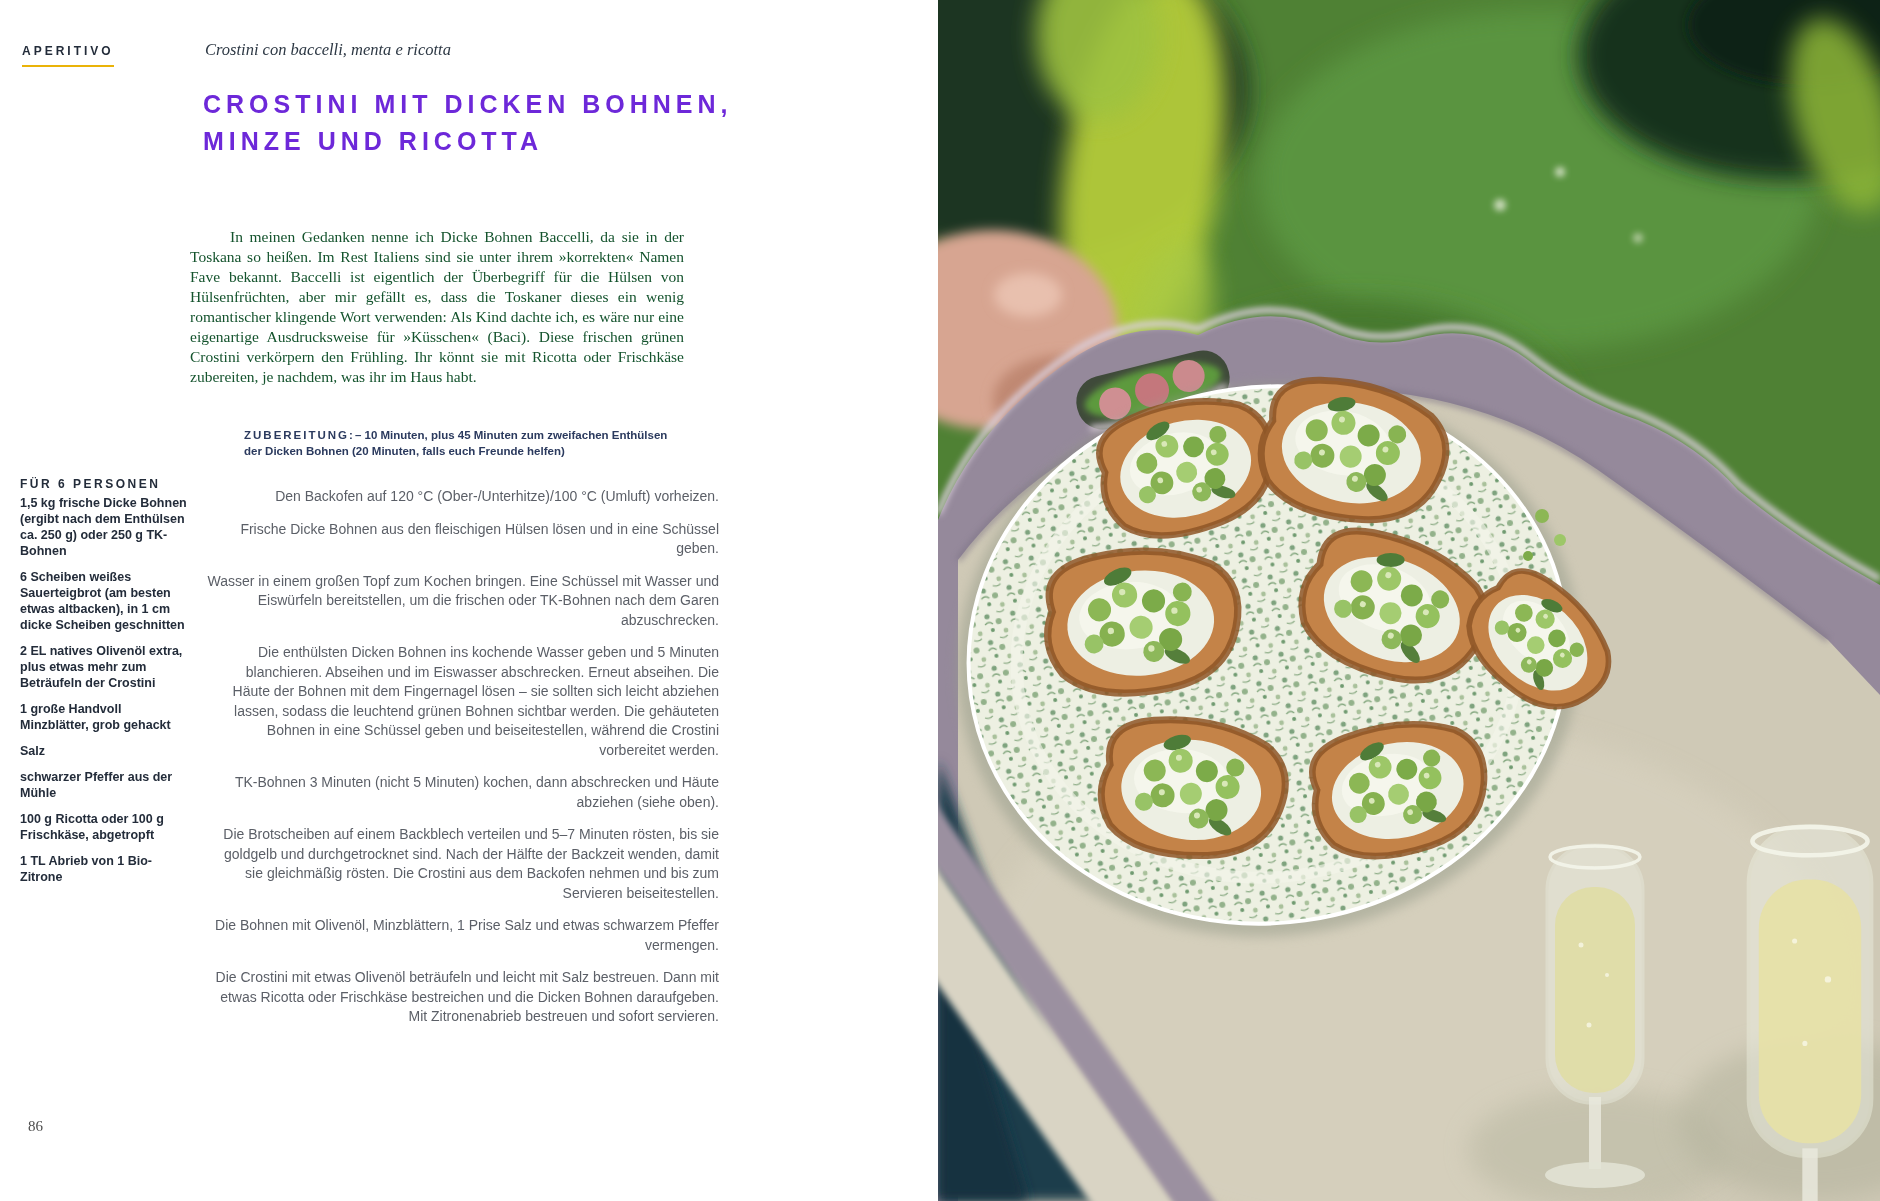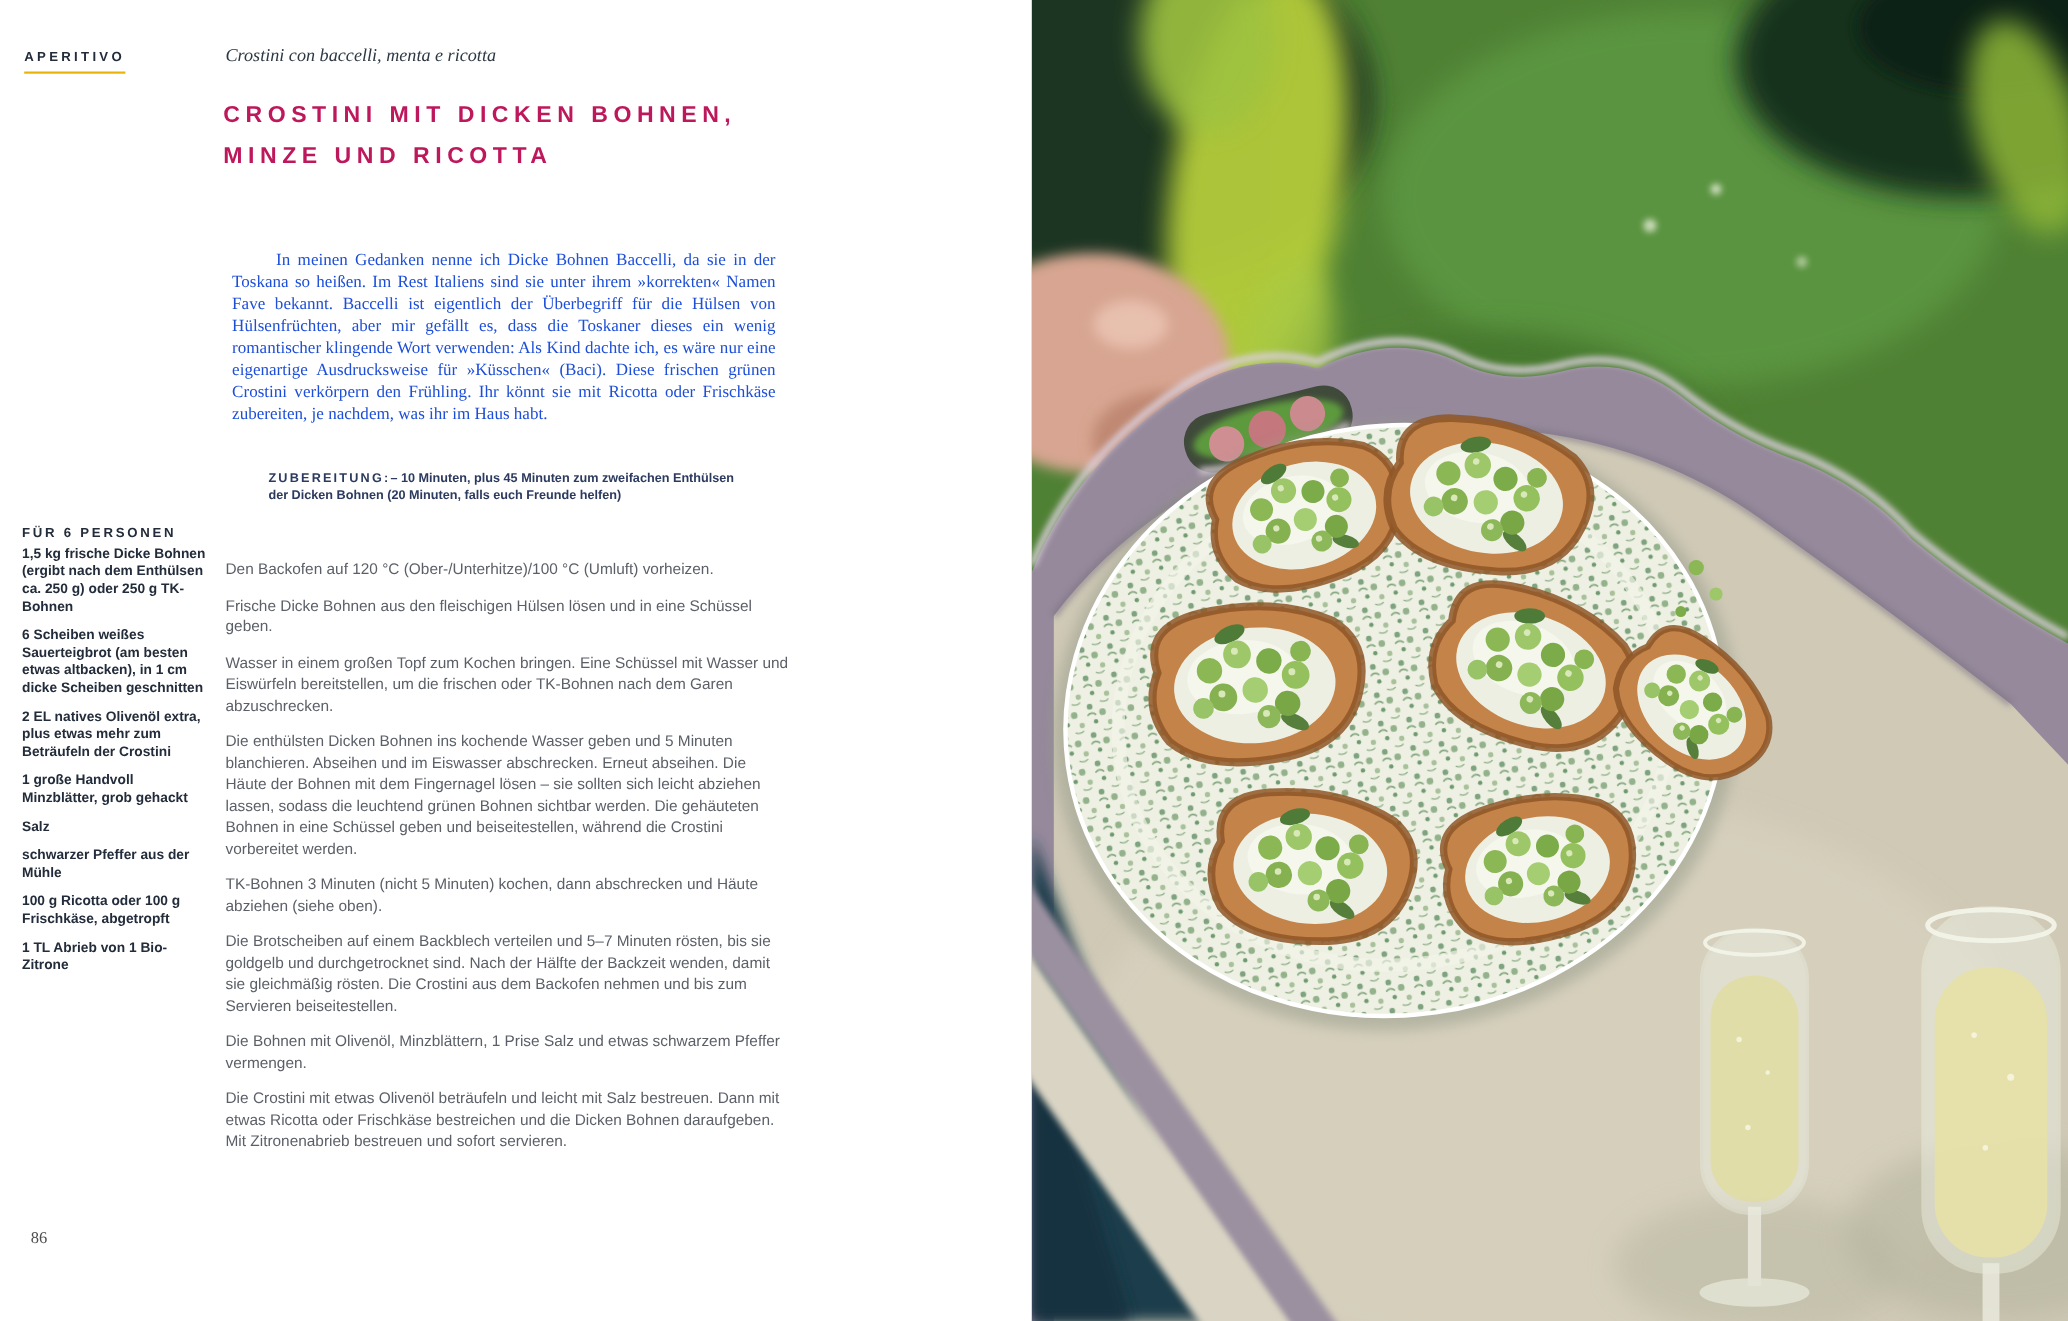--- a/index.html
+++ b/index.html
@@ -16,47 +16,47 @@
     font-size:12px; font-weight:bold; letter-spacing:3px;
     color:#232c3a; border-bottom:2px solid #eab308; padding-bottom:7px;
   }
   .ital-title {
     position:absolute; left:205px; top:40px;
     font-family:"Liberation Serif", serif; font-style:italic;
     font-size:16.5px; color:#2d3844;
   }
   .main-title {
     position:absolute; left:203px; top:86px;
-    font-size:21px; font-weight:bold; letter-spacing:5px;
-    line-height:37px; color:#be185d;
+    font-size:25px; font-weight:bold; letter-spacing:5px;
+    line-height:37px; color:#6d28d9;
   }
   .intro {
-    position:absolute; left:211px; top:227px; width:494px;
+    position:absolute; left:190px; top:227px; width:494px;
     font-family:"Liberation Serif", serif;
-    font-size:15.5px; line-height:20px; color:#1d4ed8;
+    font-size:15.5px; line-height:20px; color:#14532d;
     text-align:justify; text-indent:40px;
   }
   .prep {
     position:absolute; left:244px; top:427px; width:432px;
     font-size:11.5px; font-weight:bold; line-height:16px; color:#2b3a5e;
   }
   .prep .prep-label { letter-spacing:2px; }
   .servings {
     position:absolute; left:20px; top:477px;
     font-size:12px; font-weight:bold; letter-spacing:2.5px; color:#232c3a;
   }
   .ingredients {
     position:absolute; left:20px; top:495px; width:172px;
   }
   .ingredients p {
     font-size:12.5px; font-weight:bold; line-height:16px;
     color:#232c3a; margin-bottom:10px;
   }
   .steps {
-    position:absolute; left:205px; top:508px; width:514px;
+    position:absolute; left:205px; top:487px; width:514px;text-align:right;
   }
   .steps p {
     font-size:14px; line-height:19.5px; color:#5b5f67; margin-bottom:13px;
   }
   .page-num {
     position:absolute; left:28px; top:1118px;
     font-family:"Liberation Serif", serif; font-size:15px; color:#4e4e4e;
   }
 
   

